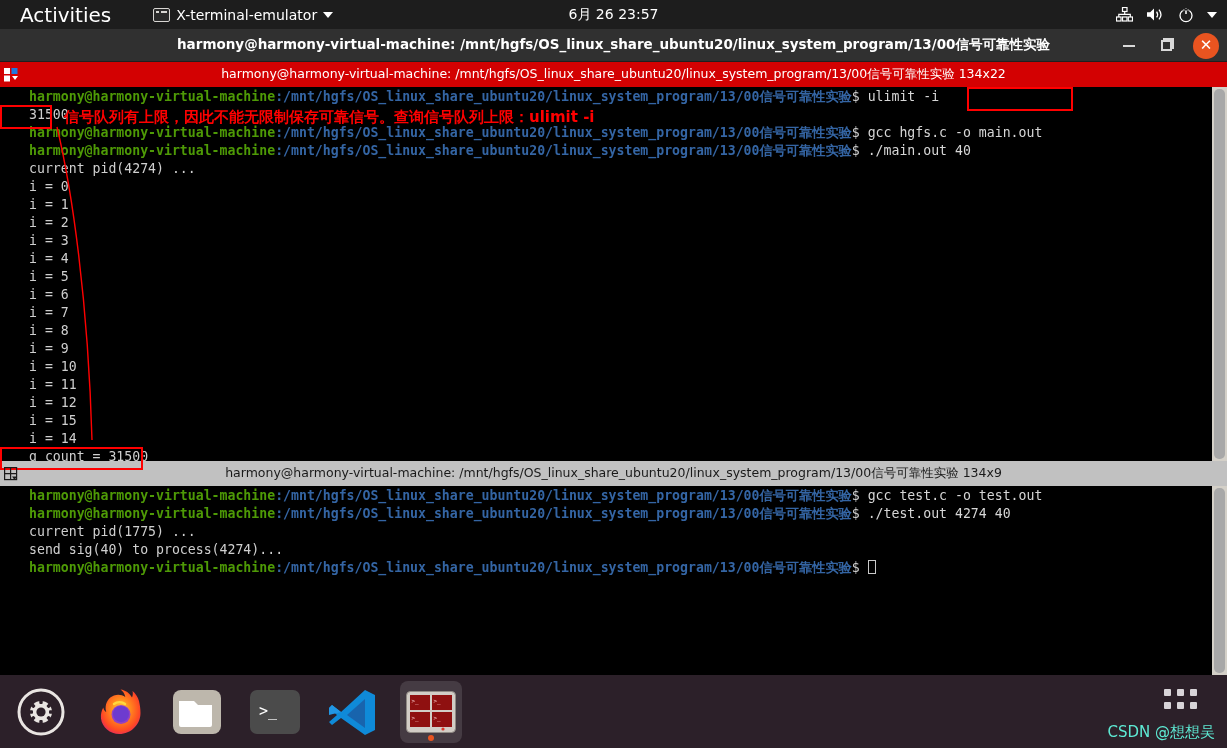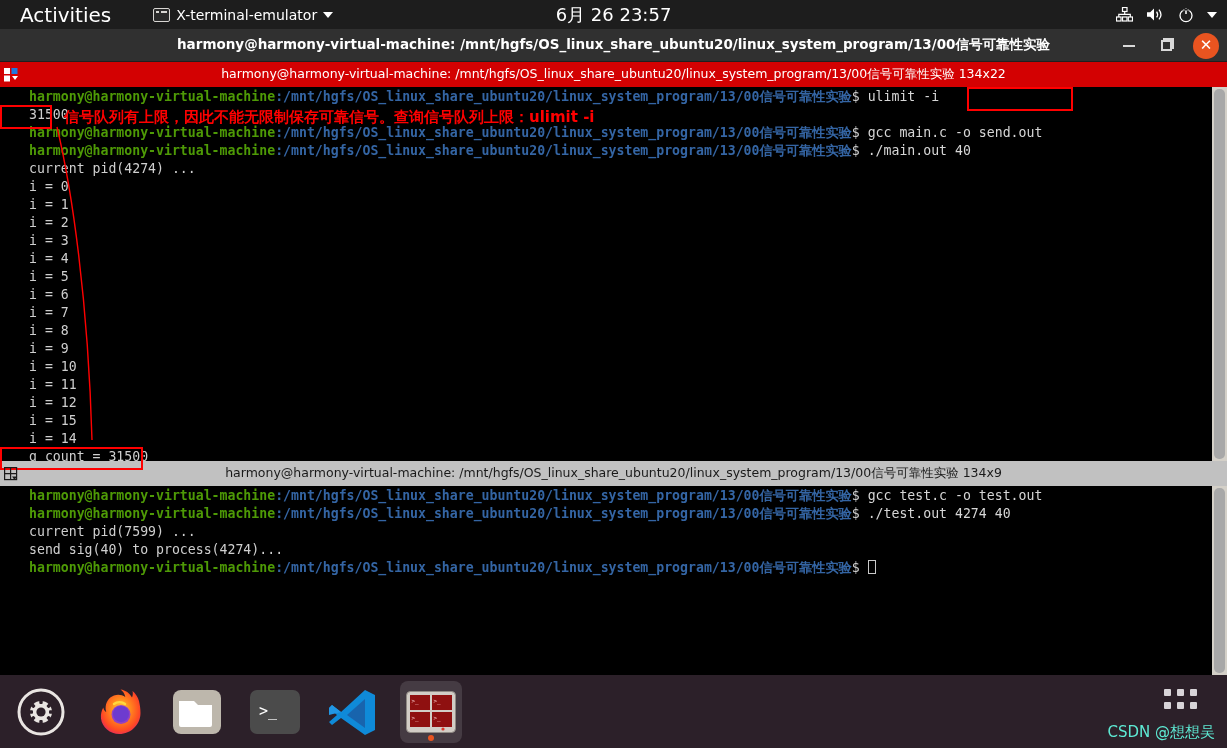--- a/index.html
+++ b/index.html
@@ -17,21 +17,21 @@
     background: #1d1d1d;
     display: flex; align-items: center;
     color: #e8e6e3;
     font-size: 13.5px;
   }
   #topbar .activities { margin-left: 12px; padding: 2px 8px; color: #ffffff; font-size: 20px; }
   #topbar .appmenu { display: flex; align-items: center; gap: 6px; margin-left: 34px; }
   #topbar .appmenu .applabel { font-size: 14px; color: #ffffff; text-align: center; }
   #topbar .clock {
     position: absolute; left: 50%; transform: translateX(-50%);
-    font-size: 18px; color: #ffffff; white-space: nowrap;
+    font-size: 14px; color: #ffffff; white-space: nowrap;
   }
   #topbar .sysicons {
     position: absolute; right: 10px; display: flex; align-items: center; gap: 13px;
   }
   .tbicon { display: inline-flex; align-items: center; justify-content: center; }
   .caret-down {
     width: 0; height: 0;
     border-left: 5px solid transparent; border-right: 5px solid transparent;
     border-top: 6px solid #ffffff;
   }
@@ -225,21 +225,21 @@
           <rect x="0" y="7.5" width="6" height="6" fill="#ffffff"></rect>
           <path d="M8 8 h6 l-3 4z" fill="#ffffff"></path>
         </svg>
       </div>
       <div class="ptext">harmony@harmony-virtual-machine: /mnt/hgfs/OS_linux_share_ubuntu20/linux_system_program/13/00信号可靠性实验 134x22</div>
     </div>
     <div class="term" id="term0" style="height:374px">
       <div class="lines" id="lines0">
           <div class="line"><span class="u">harmony@harmony-virtual-machine</span><span class="p">:/mnt/hgfs/OS_linux_share_ubuntu20/linux_system_program/13/00信号可靠性实验</span><span class="d">$ </span><span class="cmd">ulimit -i</span></div>
           <div class="line"><span class="d">31500</span></div>
-          <div class="line"><span class="u">harmony@harmony-virtual-machine</span><span class="p">:/mnt/hgfs/OS_linux_share_ubuntu20/linux_system_program/13/00信号可靠性实验</span><span class="d">$ </span><span class="cmd">gcc main.c -o send.out</span></div>
+          <div class="line"><span class="u">harmony@harmony-virtual-machine</span><span class="p">:/mnt/hgfs/OS_linux_share_ubuntu20/linux_system_program/13/00信号可靠性实验</span><span class="d">$ </span><span class="cmd">gcc hgfs.c -o main.out</span></div>
           <div class="line"><span class="u">harmony@harmony-virtual-machine</span><span class="p">:/mnt/hgfs/OS_linux_share_ubuntu20/linux_system_program/13/00信号可靠性实验</span><span class="d">$ </span><span class="cmd">./main.out 40</span></div>
           <div class="line"><span class="d">current pid(4274) ...</span></div>
           <div class="line"><span class="d">i = 0</span></div>
           <div class="line"><span class="d">i = 1</span></div>
           <div class="line"><span class="d">i = 2</span></div>
           <div class="line"><span class="d">i = 3</span></div>
           <div class="line"><span class="d">i = 4</span></div>
           <div class="line"><span class="d">i = 5</span></div>
           <div class="line"><span class="d">i = 6</span></div>
           <div class="line"><span class="d">i = 7</span></div>
@@ -264,21 +264,21 @@
           <path d="M6.6 0.6 V12.6 M0.6 6.6 H12.6" stroke="#1a1a1a" stroke-width="1.2"></path>
           <path d="M8 9.5 h5 l-2.5 3.5z" fill="#1a1a1a"></path>
         </svg>
       </div>
       <div class="ptext">harmony@harmony-virtual-machine: /mnt/hgfs/OS_linux_share_ubuntu20/linux_system_program/13/00信号可靠性实验 134x9</div>
     </div>
     <div class="term" id="term1" style="height:189px">
       <div class="lines" id="lines1">
           <div class="line"><span class="u">harmony@harmony-virtual-machine</span><span class="p">:/mnt/hgfs/OS_linux_share_ubuntu20/linux_system_program/13/00信号可靠性实验</span><span class="d">$ </span><span class="cmd">gcc test.c -o test.out</span></div>
           <div class="line"><span class="u">harmony@harmony-virtual-machine</span><span class="p">:/mnt/hgfs/OS_linux_share_ubuntu20/linux_system_program/13/00信号可靠性实验</span><span class="d">$ </span><span class="cmd">./test.out 4274 40</span></div>
-          <div class="line"><span class="d">current pid(7599) ...</span></div>
+          <div class="line"><span class="d">current pid(1775) ...</span></div>
           <div class="line"><span class="d">send sig(40) to process(4274)...</span></div>
           <div class="line"><span class="u">harmony@harmony-virtual-machine</span><span class="p">:/mnt/hgfs/OS_linux_share_ubuntu20/linux_system_program/13/00信号可靠性实验</span><span class="d">$ </span><span class="cursor-hollow"></span></div>
         </div>
       <div class="scrollbar">
           <div class="thumb"></div>
         </div>
     </div>
   </div>
 </div>
 

